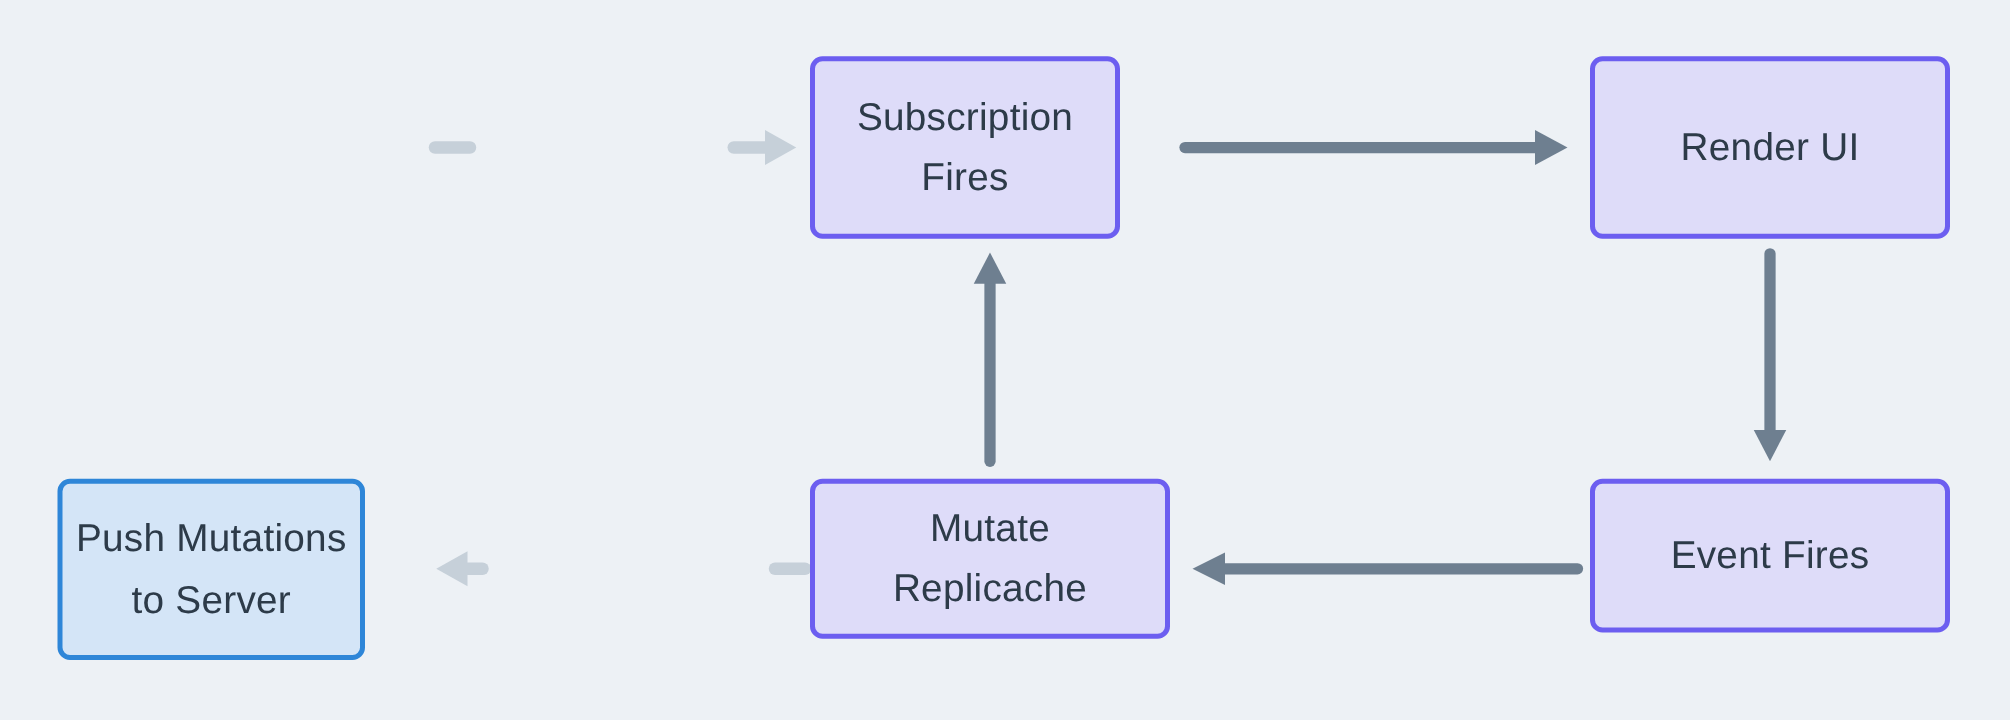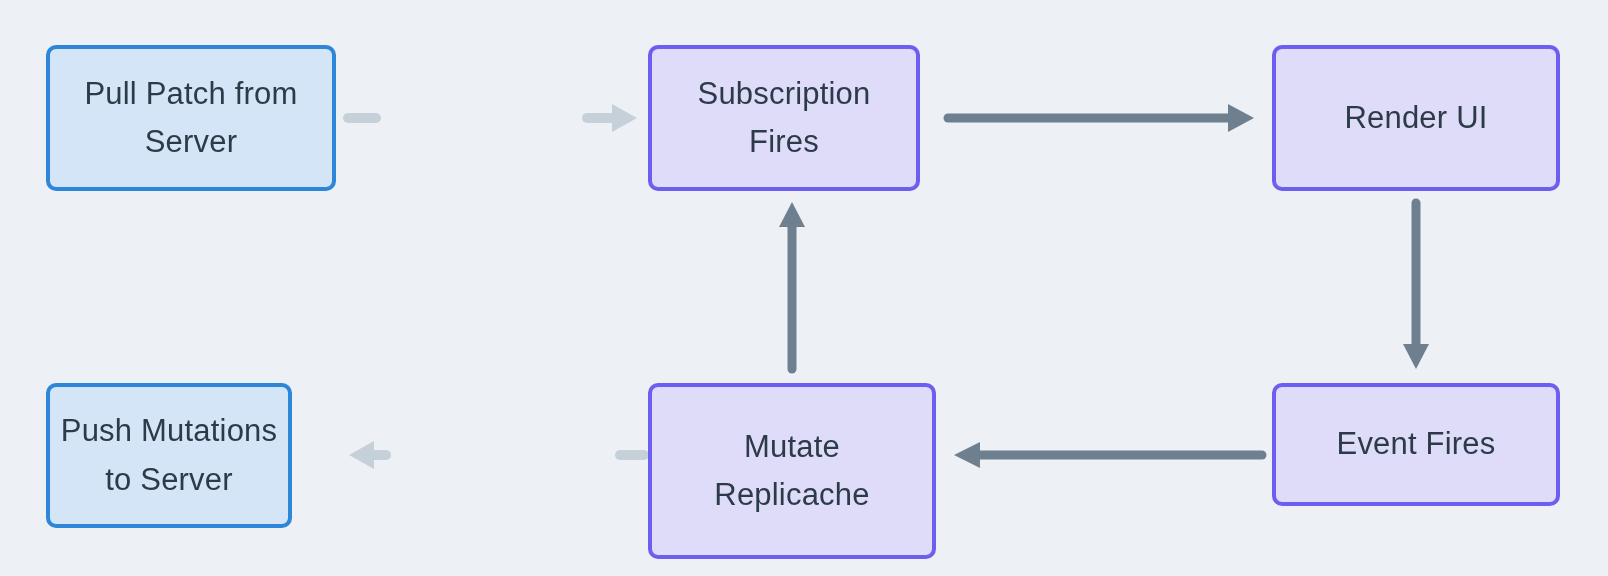--- a/index.html
+++ b/index.html
@@ -36,24 +36,24 @@
     font-size: 31px;
     line-height: 1.55;
     font-weight: 500;
     color: var(--text, #2d3b49);
     letter-spacing: 0.2px;
   }
   .node.server { background: var(--server-fill, #d4e5f7); border-color: var(--server-border, #2e86d8); }
   .node.client { background: var(--client-fill, #dedcf9); border-color: var(--client-border, #6c5ef0); }
 
   .n-pull   { left: 46px;   top: 45px;  width: 290px; height: 146px; }
-  .n-sub    { left: 648px;  top: 45px;  width: 272px; height: 146px; }
+  .n-sub    { left: 648px;  top: 45px;  width: 248px; height: 146px; }
   .n-render { left: 1272px; top: 45px;  width: 288px; height: 146px; }
   .n-push   { left: 46px;   top: 383px; width: 246px; height: 145px; }
-  .n-mutate { left: 648px;  top: 383px; width: 288px; height: 176px; }
+  .n-mutate { left: 648px;  top: 383px; width: 288px; height: 128px; }
   .n-event  { left: 1272px; top: 383px; width: 288px; height: 123px; }
 
   .edge-label {
     position: absolute;
     text-align: center;
     font-size: 30px;
     font-weight: 500;
     line-height: 44px;
     color: var(--text, #2d3b49);
     letter-spacing: 0.2px;
@@ -84,24 +84,20 @@
 
     <line class="edge-dark" x1="792" y1="369" x2="792" y2="227"></line>
     <polygon class="head-dark" points="779,227 805,227 792,202"></polygon>
 
     <line class="edge-light" x1="374" y1="455" x2="386" y2="455"></line>
     <polygon class="head-light" points="374,441 374,469 349,455"></polygon>
 
     <line class="edge-light" x1="620" y1="455" x2="644" y2="455"></line>
   </svg>
 
-  <div class="node server n-pull">
-    <span class="node-label">Pull Patch from
-Server</span>
-  </div>
 
   <div class="node client n-sub">
     <span class="node-label">Subscription
 Fires</span>
   </div>
 
   <div class="node client n-render">
     <span class="node-label">Render UI</span>
   </div>
 

